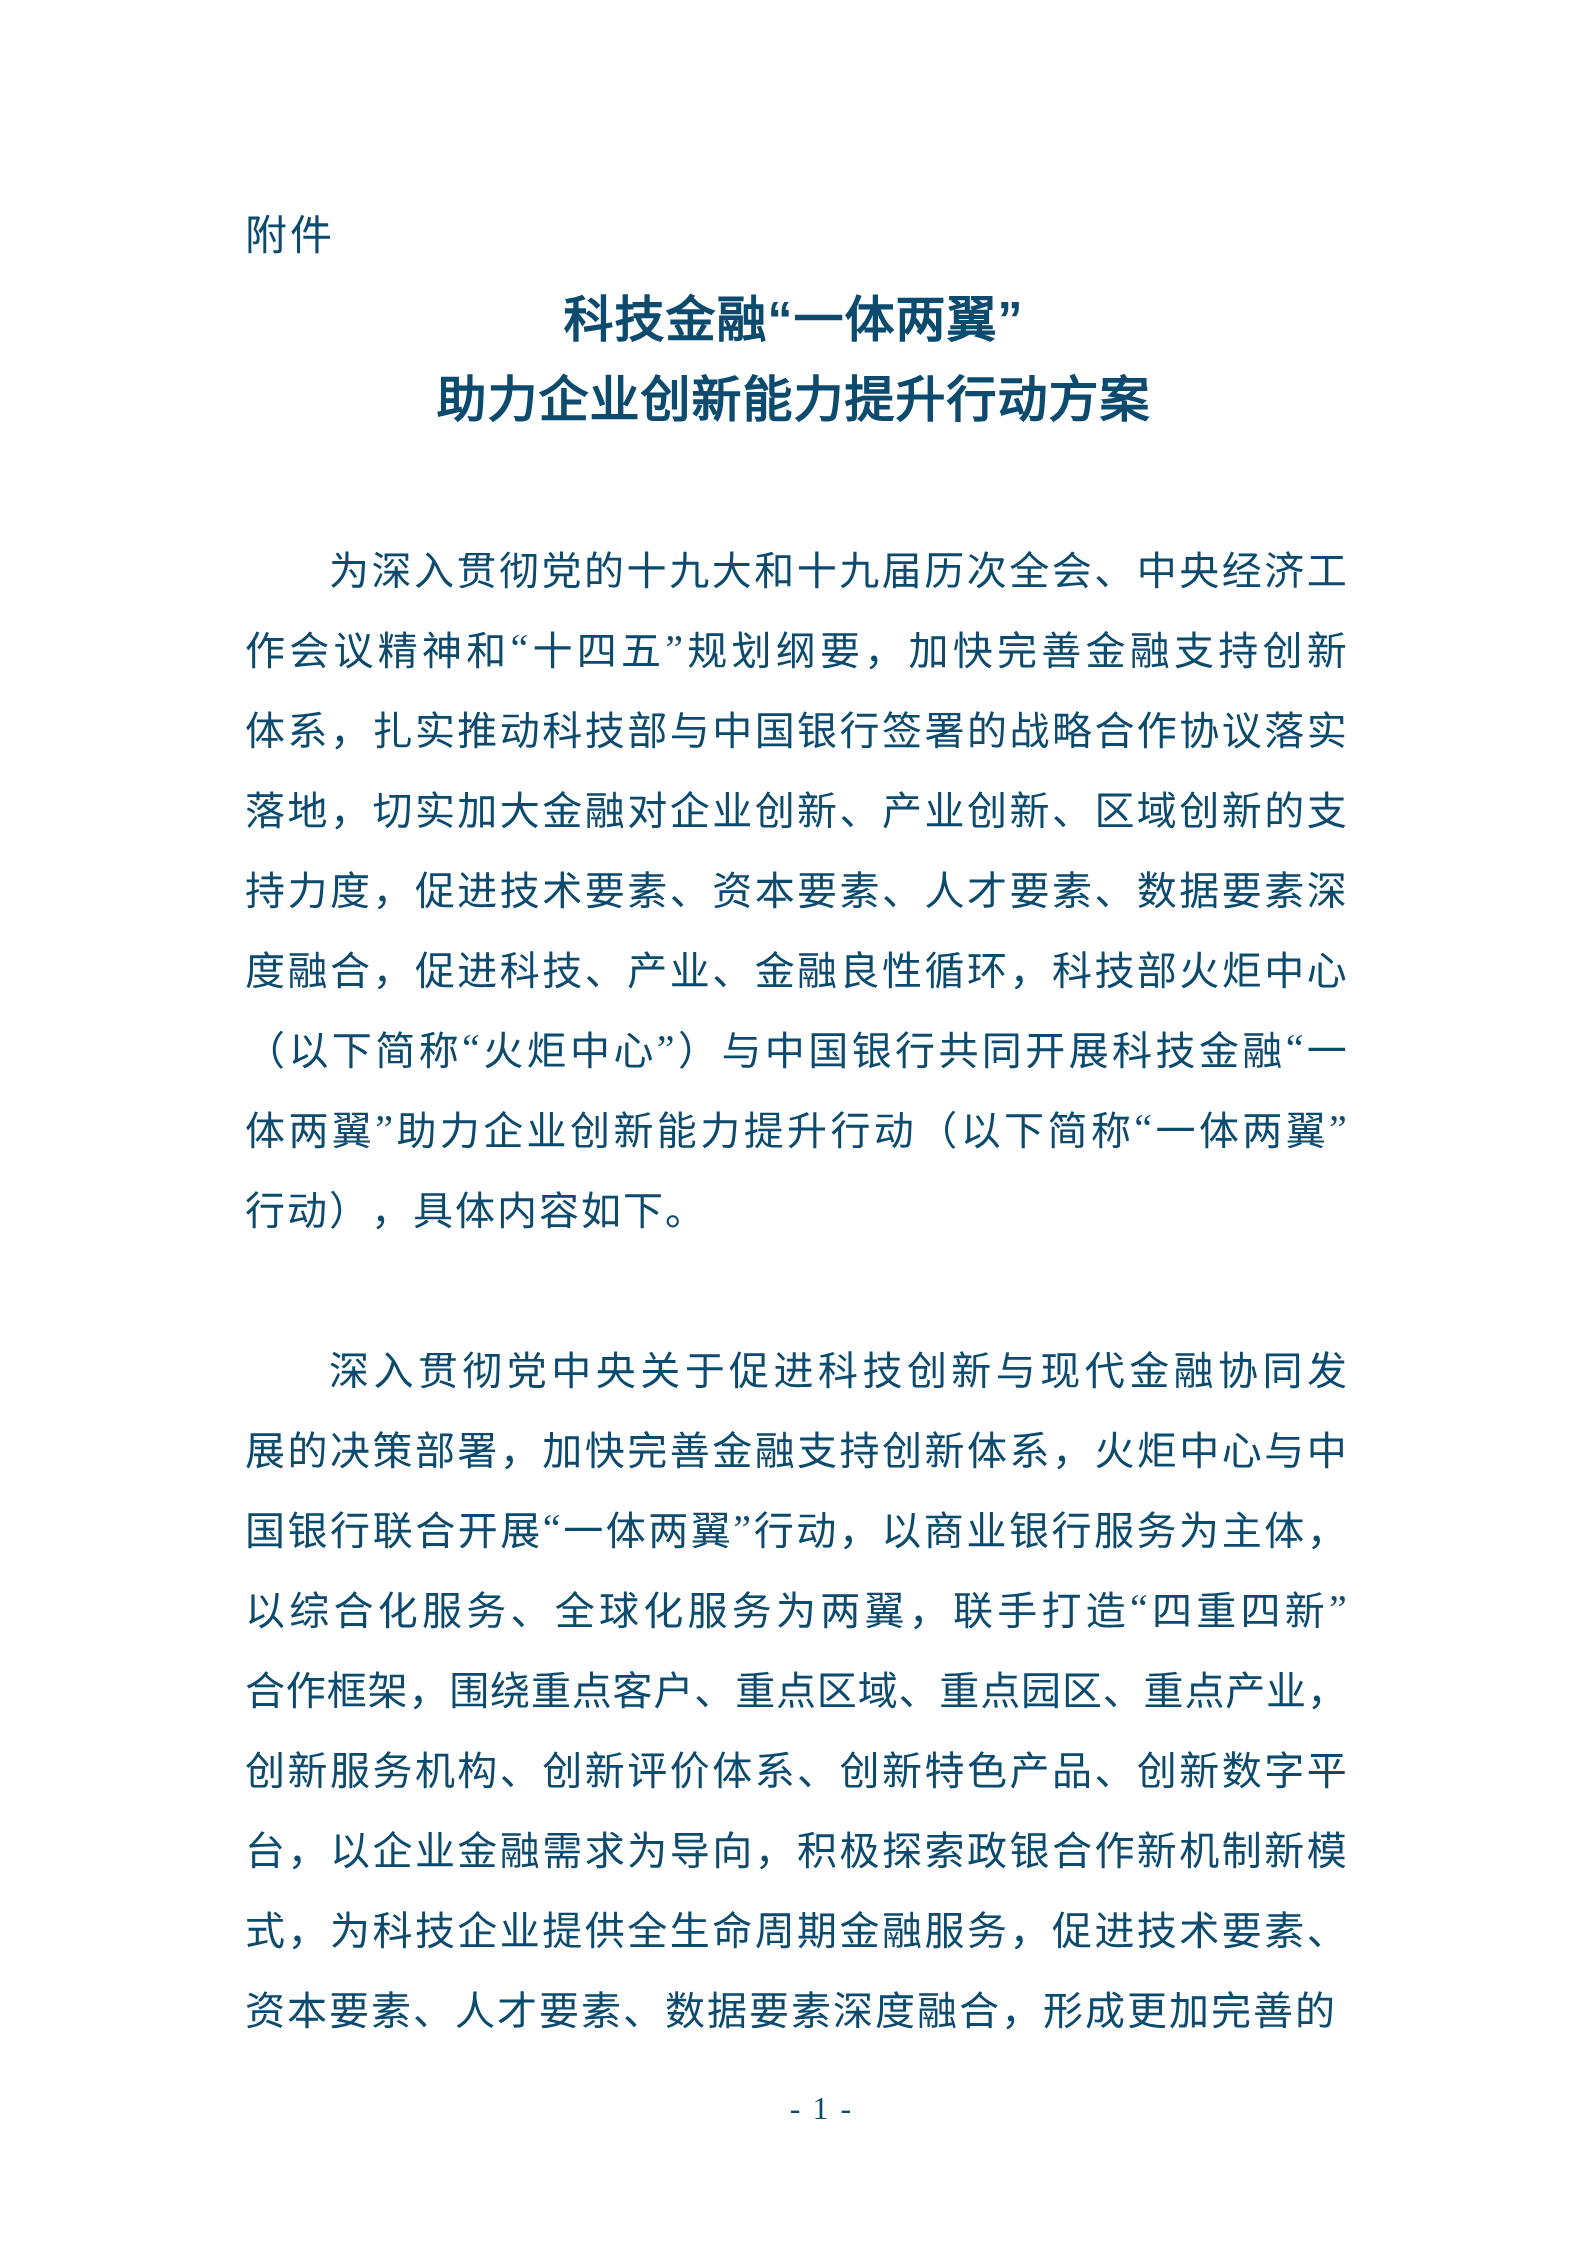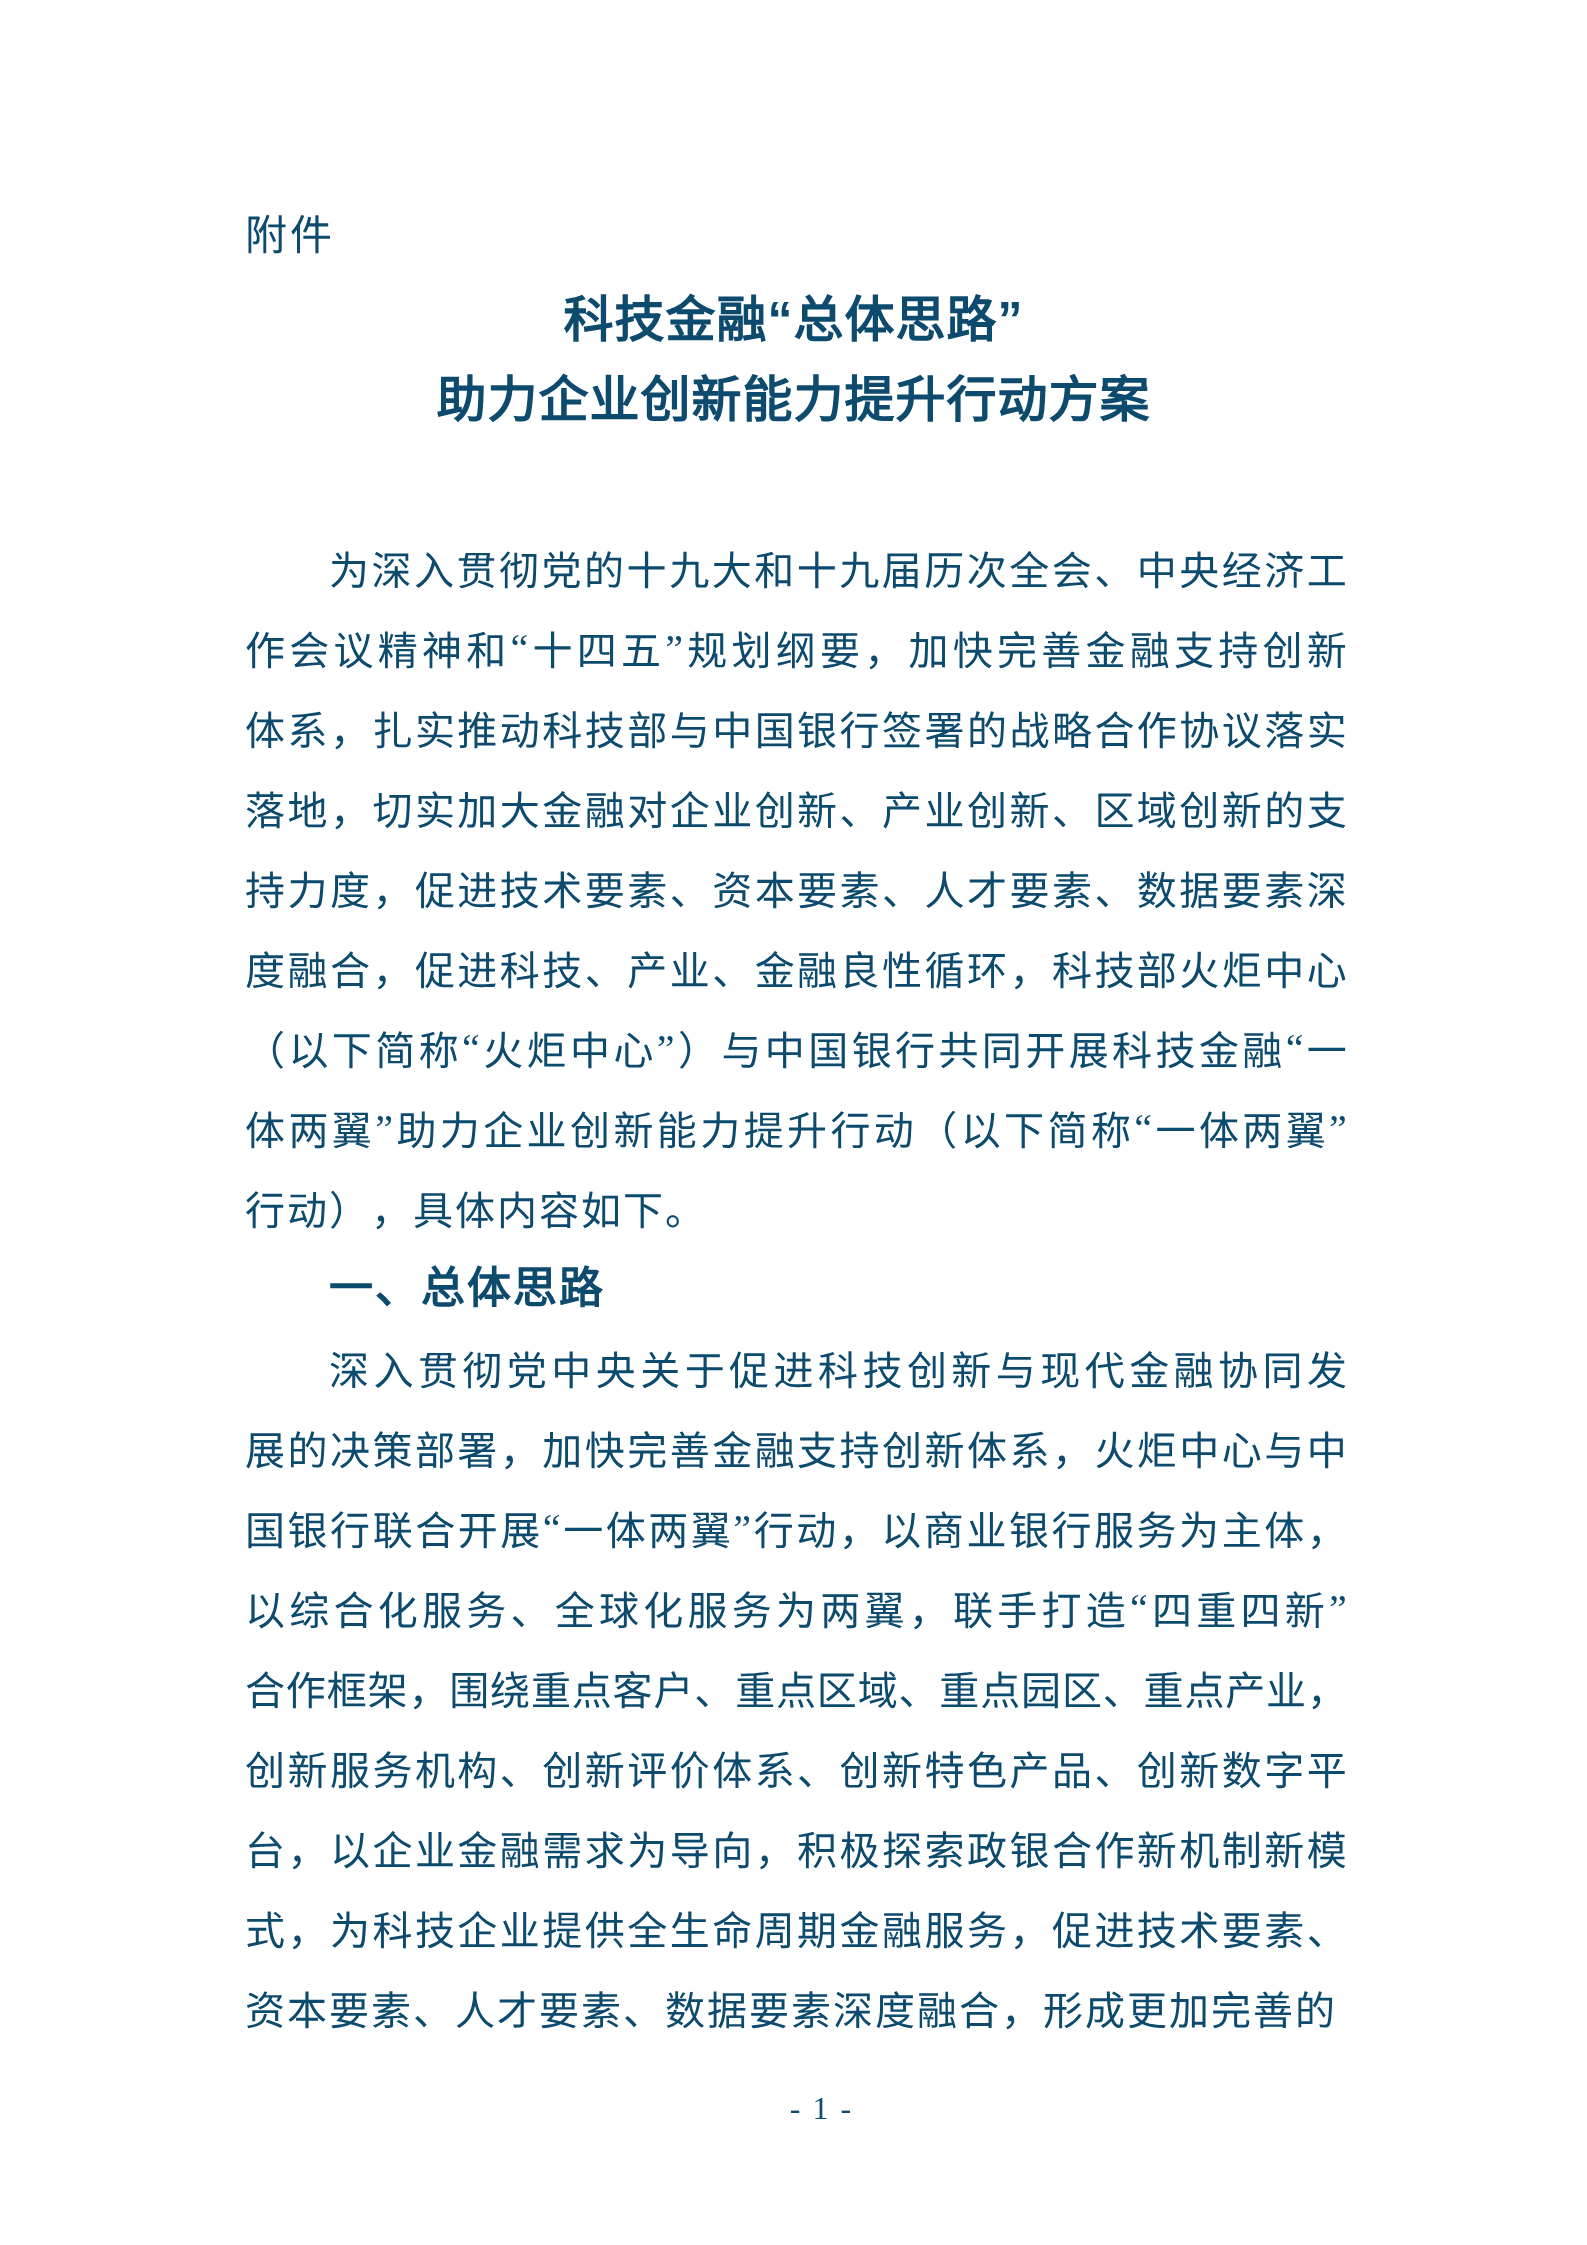--- a/index.html
+++ b/index.html
@@ -82,21 +82,21 @@
   }
 </style>
 </head>
 <body>
 
 <div class="page">
 
   <div class="attachment">附件</div>
 
   <div class="title-block">
-    <div class="title-line">科技金融“总体思路”</div>
+    <div class="title-line">科技金融“一体两翼”</div>
     <div class="title-line">助力企业创新能力提升行动方案</div>
   </div>
 
   <div class="para para1">
       <div class="line first">
         <span>为</span>
         <span>深</span>
         <span>入</span>
         <span>贯</span>
         <span>彻</span>
@@ -326,21 +326,20 @@
         <span>具</span>
         <span>体</span>
         <span>内</span>
         <span>容</span>
         <span>如</span>
         <span>下</span>
         <span>。</span>
       </div>
     </div>
 
-  <div class="section-heading">一、总体思路</div>
 
   <div class="para para2">
       <div class="line first">
         <span>深</span>
         <span>入</span>
         <span>贯</span>
         <span>彻</span>
         <span>党</span>
         <span>中</span>
         <span>央</span>

